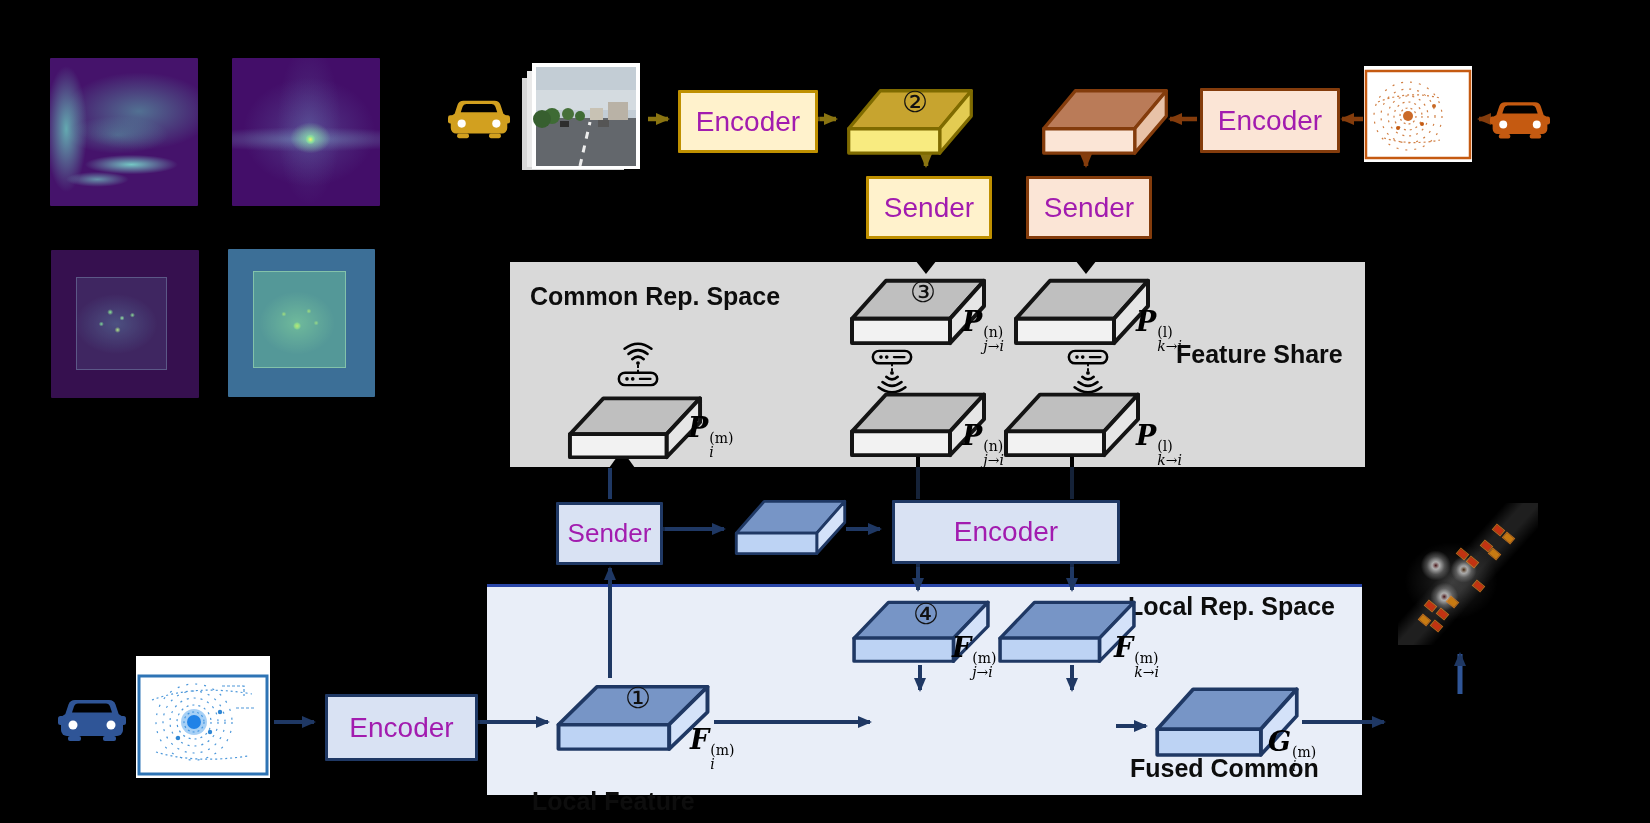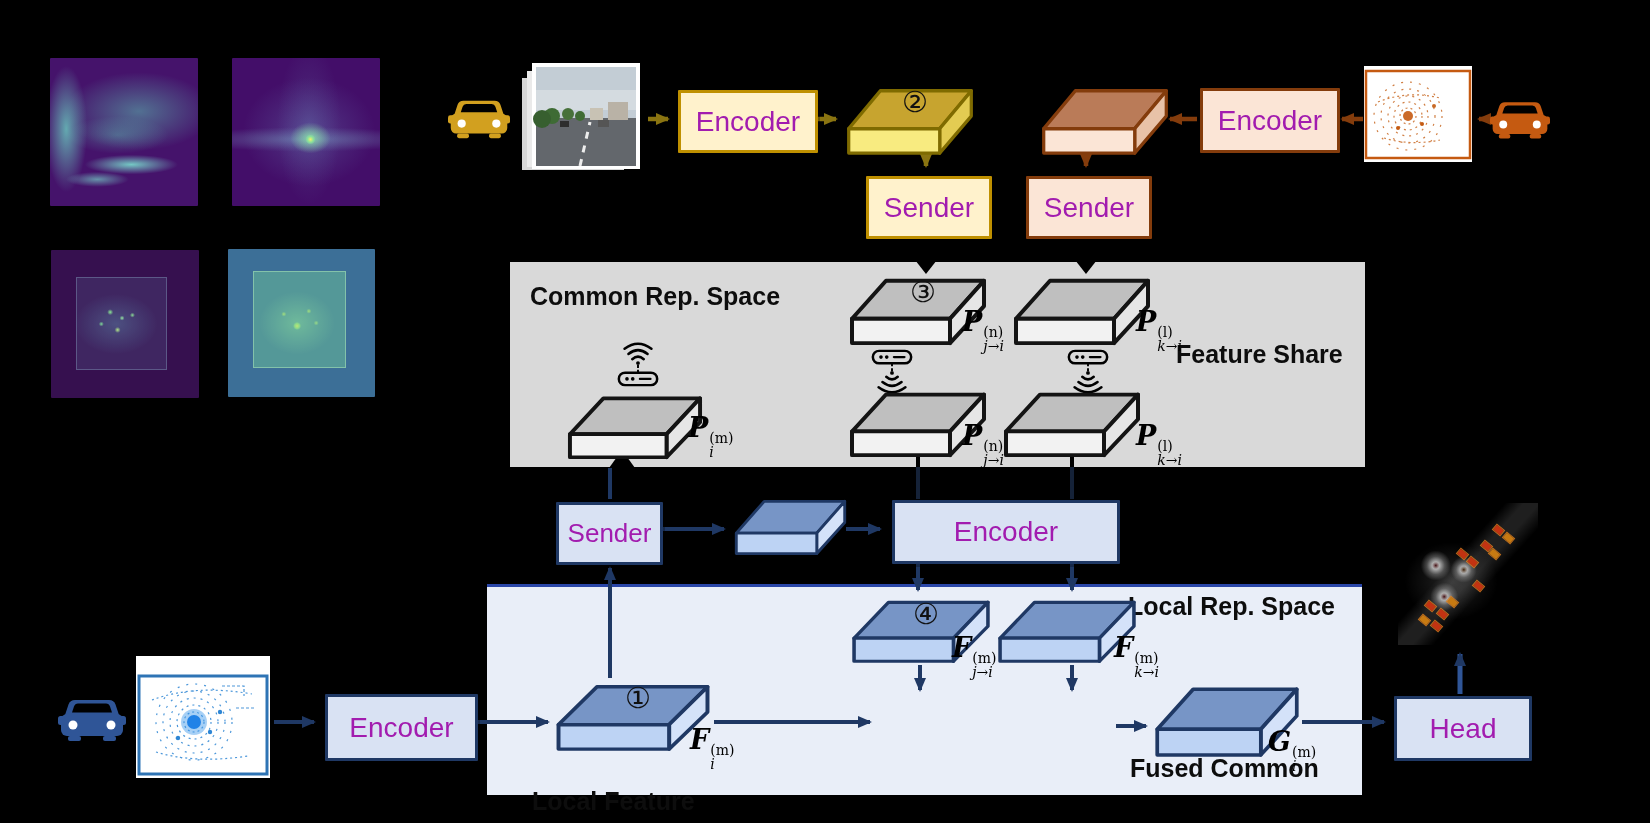--- a/index.html
+++ b/index.html
@@ -446,23 +446,20 @@
       <polygon class="f-top" points="4,48 38,9 136,9 102,48"></polygon>
       <polygon class="f-right" points="102,48 136,9 136,35 102,73"></polygon>
       <polygon class="f-front" points="4,48 102,48 102,73 4,73"></polygon>
     </svg>
   </div>
   <span class="mlabel" style="left:1268px;top:726px;"><b class="msym">G</b><span class="mscripts">
         <span class="msup">(m)</span>
         <span class="msub">i</span>
       </span></span>
 
-  <div class="pill blue" style="left:1394px;top:696px;width:132px;height:59px;">
-      <span>Head</span>
-    </div>
 
   <div class="det">
     <span class="mk" style="left:96px;top:24px;"></span>
       <span class="mk g" style="left:106px;top:32px;"></span>
     <span class="mk" style="left:84px;top:40px;"></span>
       <span class="mk g" style="left:92px;top:48px;"></span>
     <span class="mk" style="left:70px;top:56px;"></span>
       <span class="mk" style="left:76px;top:80px;"></span>
     <span class="mk g" style="left:50px;top:96px;"></span>
       <span class="mk" style="left:40px;top:108px;"></span>

